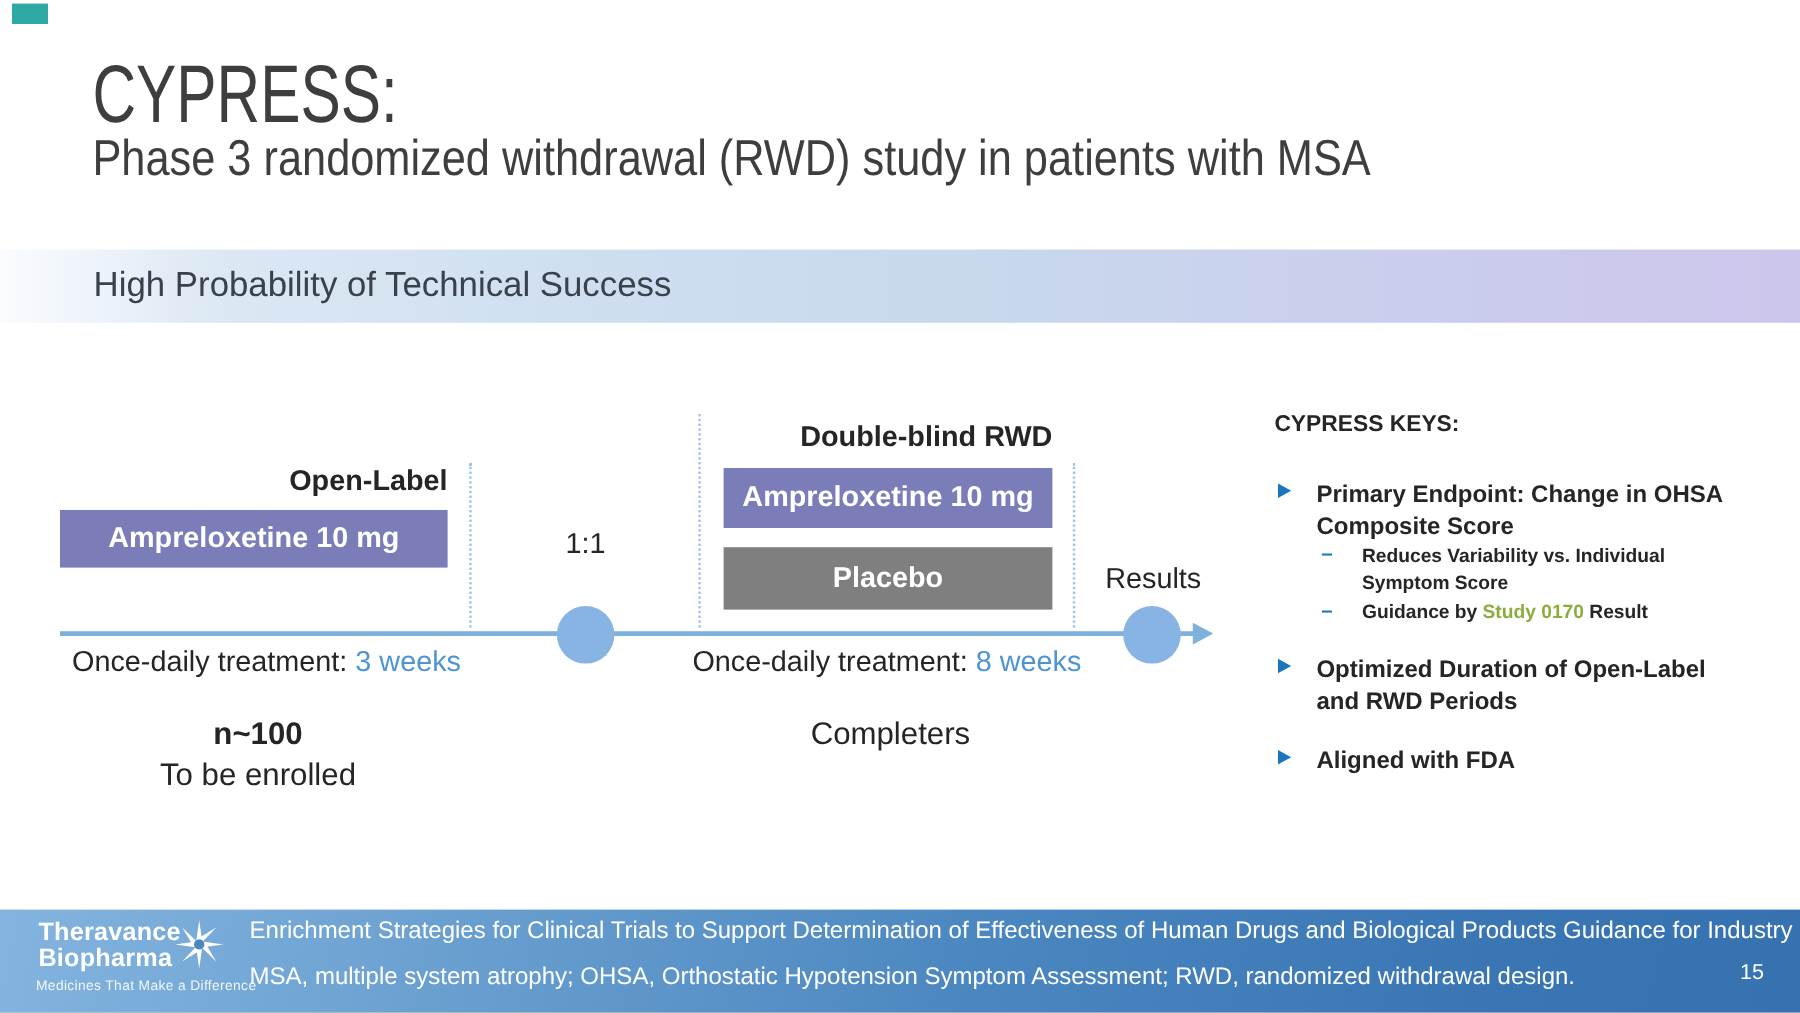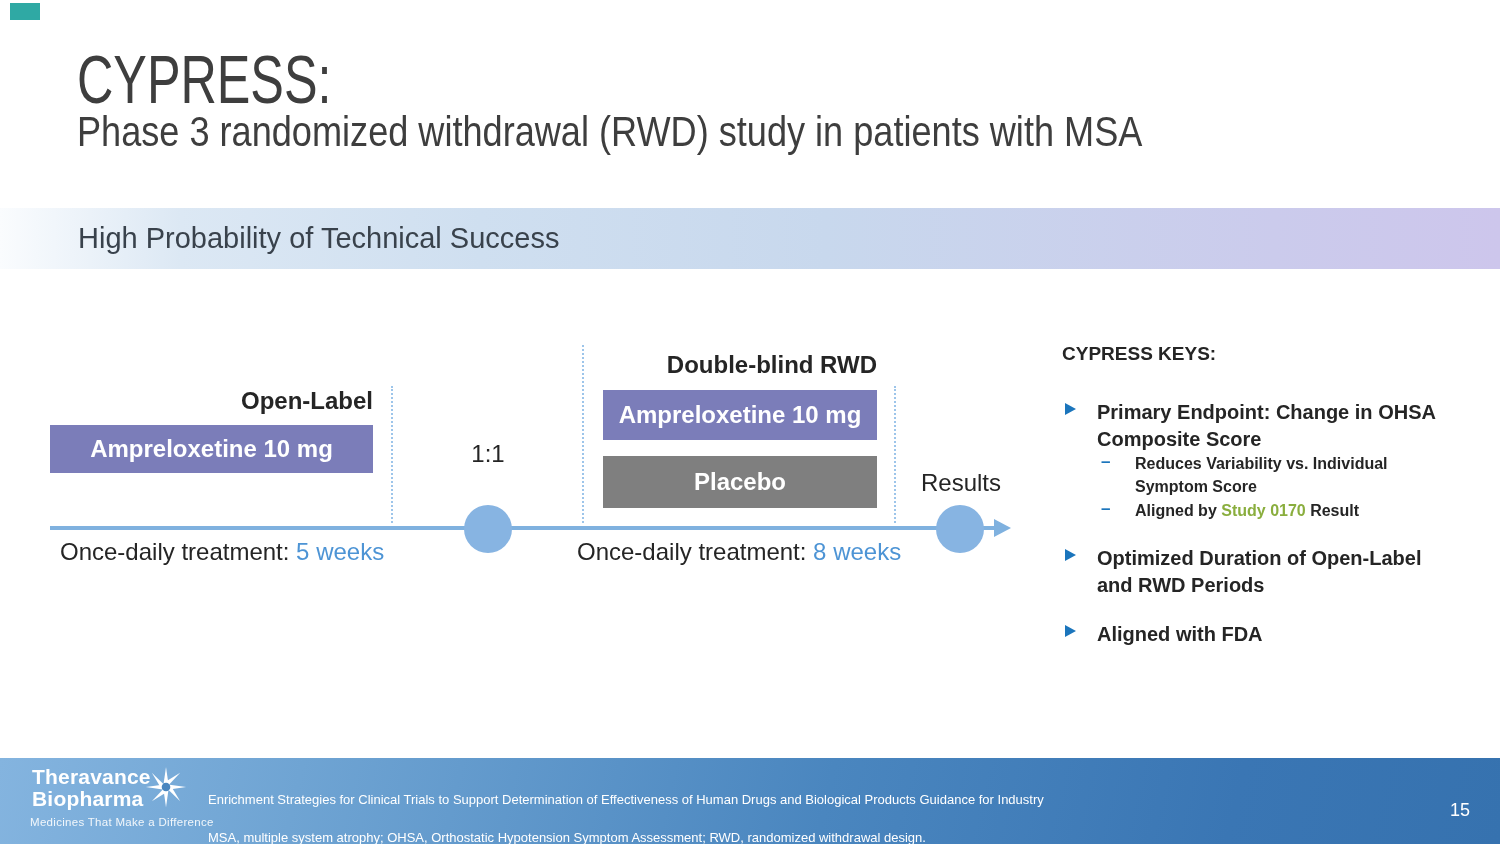--- a/index.html
+++ b/index.html
@@ -62,21 +62,21 @@
   .sub-text .hl{color:var(--highlight-green);}
 
   
   .footer{
     left:0;top:758px;width:1500px;height:86px;
     background:linear-gradient(103deg,var(--footer-grad-left) 0%,#6fa4d3 20%,#4a86bf 55%,var(--footer-grad-right) 82%,#3672af 100%);
     color:#fff;
   }
   .logo-line{font-weight:bold;font-size:21px;line-height:22px;letter-spacing:.2px;color:#fff;white-space:nowrap;}
   .logo-tagline{font-size:11.5px;letter-spacing:.3px;color:#f2f7fb;white-space:nowrap;}
-  .foot-text{font-size:13px;line-height:18px;color:#fff;white-space:nowrap;margin-top:24px;}
+  .foot-text{font-size:20px;line-height:18px;color:#fff;white-space:nowrap;}
   .foot-link{color:#fff;text-decoration:underline;}
   .page-num{font-size:18px;color:#fff;}
 </style>
 </head>
 <body>
 
 <div class="slide">
 
   <div class="abs accent-square"></div>
 
@@ -103,40 +103,45 @@
   <div class="abs drug-box gray" style="left:603px;top:456px;width:274px;height:52px;">Placebo</div>
 
   <div class="abs plain-label" style="left:905px;top:469px;width:112px;">Results</div>
 
   <div class="abs timeline-bar" style="left:50px;top:526px;width:946px;"></div>
   <div class="abs arrow-head" style="left:994px;top:519px;"></div>
   <div class="abs milestone" style="left:464px;top:505px;"></div>
   <div class="abs milestone" style="left:936px;top:505px;"></div>
 
   <div class="abs treat-label" style="left:60px;top:538px;">
-    <span>Once-daily treatment: </span><span class="val">5 weeks</span>
+    <span>Once-daily treatment: </span><span class="val">3 weeks</span>
   </div>
   <div class="abs treat-label" style="left:577px;top:538px;">
     <span>Once-daily treatment: </span><span class="val">8 weeks</span>
   </div>
 
+  <div class="abs n-block" style="left:85px;top:594px;">
+    <div class="n-val">n~100</div>
+    <div>To be enrolled</div>
+  </div>
   <div class="abs n-block" style="left:612px;top:594px;">
+    <div>Completers</div>
   </div>
 
   <div class="abs keys-heading">CYPRESS KEYS:</div>
 
   <div class="abs key-bullet-icon" style="left:1065px;top:403px;"></div>
   <div class="abs key-text" style="left:1097px;top:399px;">Primary Endpoint: Change in OHSA Composite Score</div>
 
   <div class="abs sub-dash" style="left:1101px;top:452px;">–</div>
   <div class="abs sub-text" style="left:1135px;top:453px;">Reduces Variability vs. Individual Symptom Score</div>
 
   <div class="abs sub-dash" style="left:1101px;top:499px;">–</div>
   <div class="abs sub-text" style="left:1135px;top:500px;">
-    <span>Aligned by </span><span class="hl">Study 0170</span><span> Result</span>
+    <span>Guidance by </span><span class="hl">Study 0170</span><span> Result</span>
   </div>
 
   <div class="abs key-bullet-icon" style="left:1065px;top:549px;"></div>
   <div class="abs key-text" style="left:1097px;top:545px;">Optimized Duration of Open-Label and RWD Periods</div>
 
   <div class="abs key-bullet-icon" style="left:1065px;top:625px;"></div>
   <div class="abs key-text" style="left:1097px;top:621px;">Aligned with FDA</div>
 
   <div class="abs footer">
 

